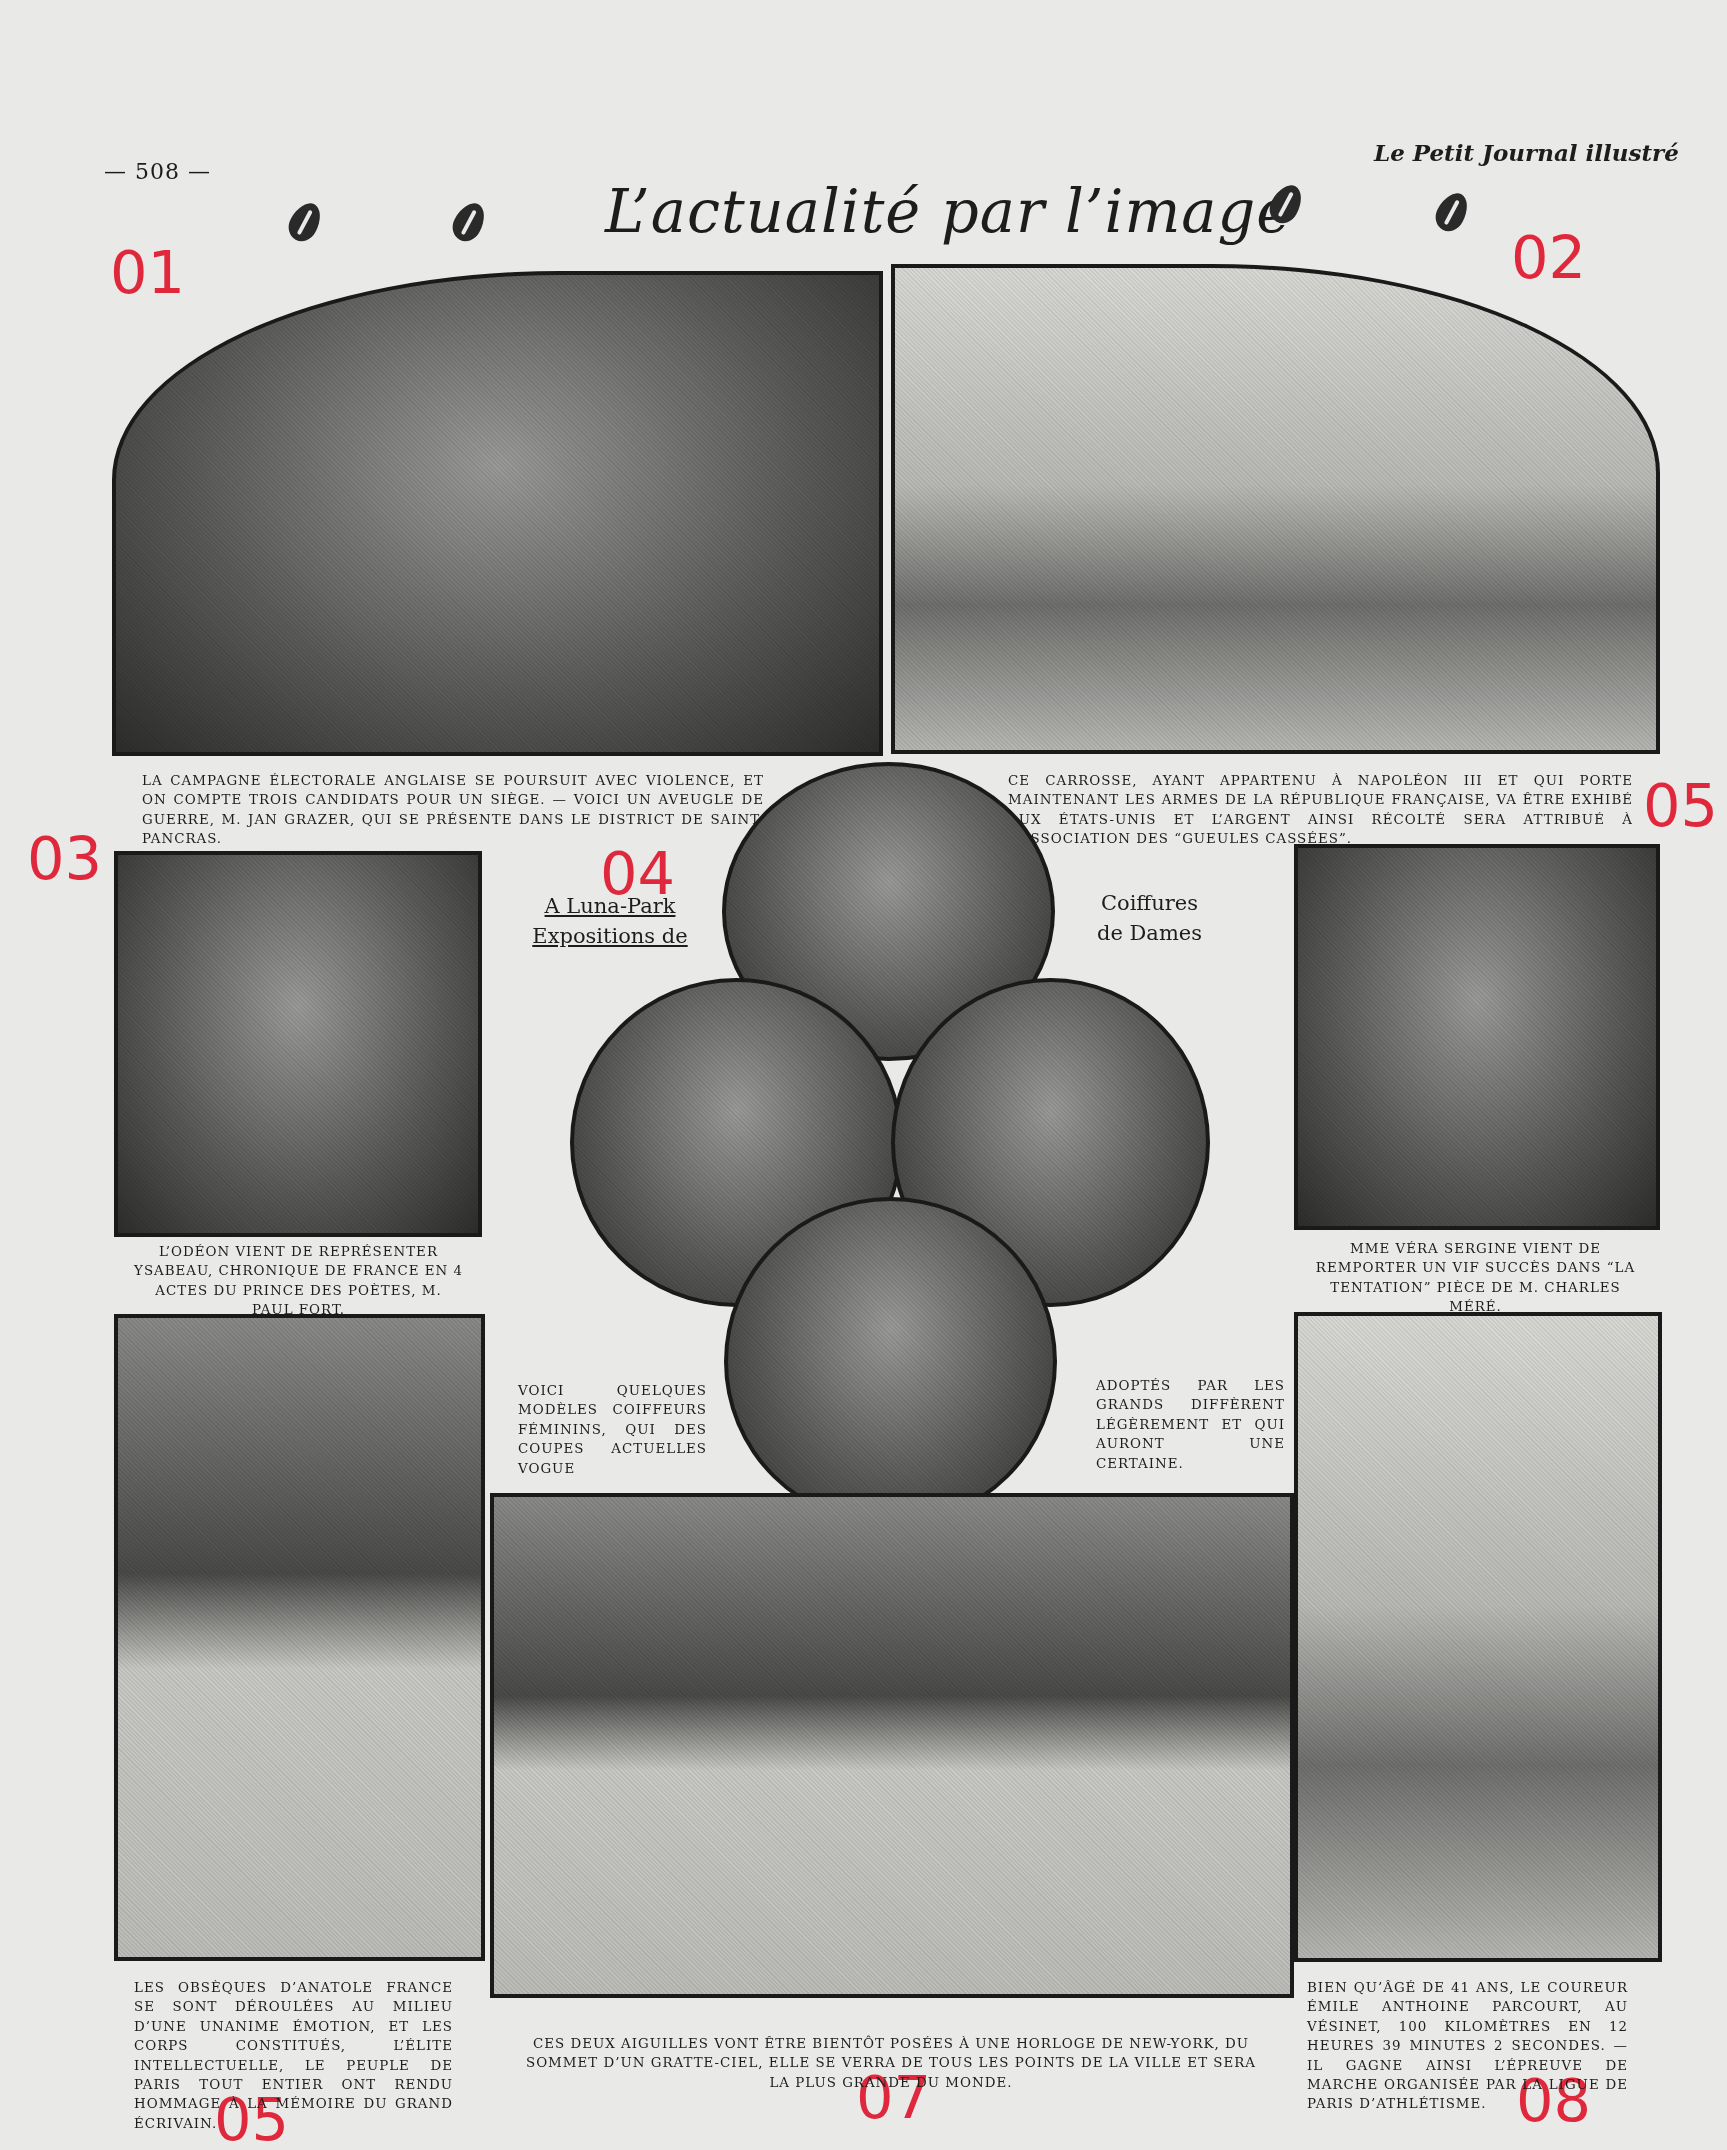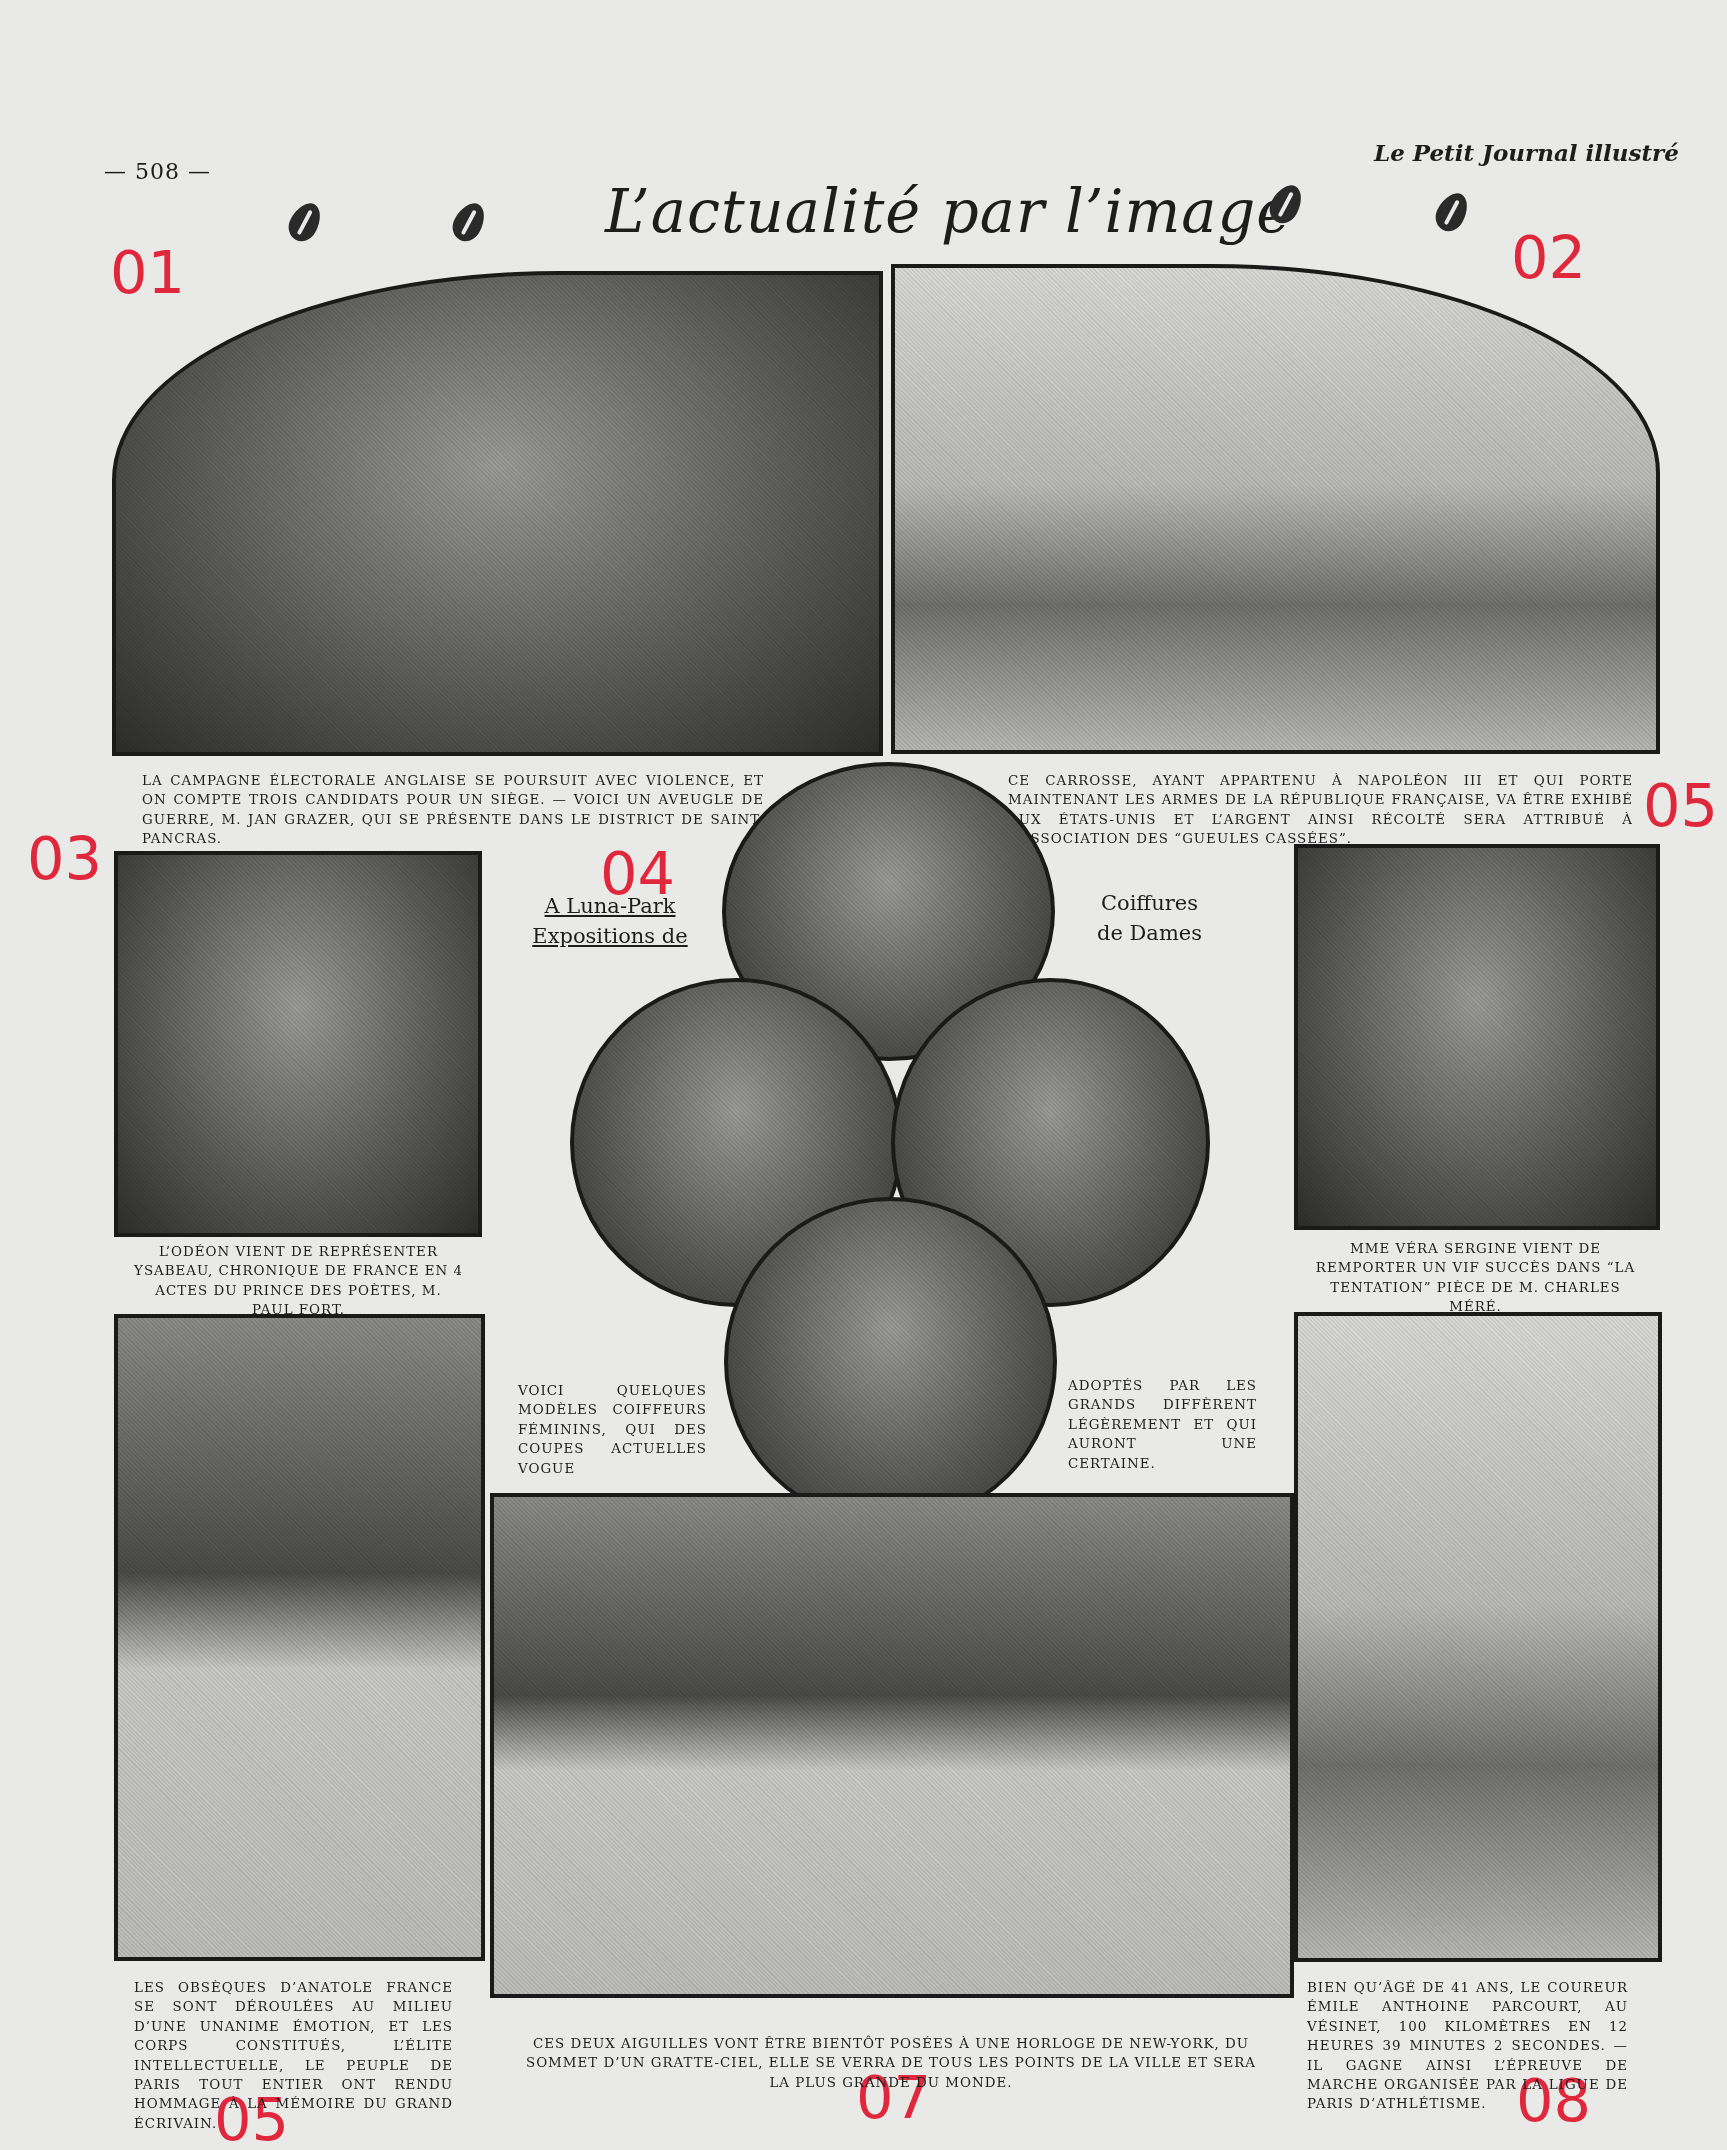--- a/index.html
+++ b/index.html
@@ -66,21 +66,21 @@
 </div>
 <div class="abs sub" style="left:1075px;top:888px;width:149px;">
   <div>Coiffures</div>
   <div>de Dames</div>
 </div>
 <div class="abs photo round" style="left:722px;top:762px;width:333px;height:299px;"></div>
 <div class="abs photo round" style="left:570px;top:978px;width:333px;height:329px;"></div>
 <div class="abs photo round" style="left:891px;top:978px;width:319px;height:329px;"></div>
 <div class="abs photo round" style="left:724px;top:1197px;width:333px;height:329px;"></div>
 <div class="abs cap right" style="left:518px;top:1381px;width:189px;">Voici quelques modèles coiffeurs féminins, qui des coupes actuelles vogue</div>
-<div class="abs cap" style="left:1068px;top:1376px;width:189px;">adoptés par les grands diffèrent légèrement et qui auront une certaine.</div>
+<div class="abs cap" style="left:1096px;top:1376px;width:189px;">adoptés par les grands diffèrent légèrement et qui auront une certaine.</div>
 
 <div class="abs photo" style="left:1294px;top:844px;width:366px;height:386px;"></div>
 <div class="abs cap center" style="left:1304px;top:1239px;width:343px;">Mme Véra Sergine vient de remporter un vif succès dans “La Tentation” pièce de M. Charles Méré.</div>
 
 <div class="abs photo crowd" style="left:114px;top:1314px;width:371px;height:647px;"></div>
 <div class="abs cap" style="left:134px;top:1978px;width:319px;">Les obsèques d’Anatole France se sont déroulées au milieu d’une unanime émotion, et les corps constitués, l’élite intellectuelle, le peuple de Paris tout entier ont rendu hommage à la mémoire du grand écrivain.</div>
 
 <div class="abs photo crowd" style="left:490px;top:1493px;width:804px;height:505px;"></div>
 <div class="abs cap center" style="left:515px;top:2006px;width:752px;margin-top:28px;">Ces deux aiguilles vont être bientôt posées à une horloge de New-York, du sommet d’un gratte-ciel, elle se verra de tous les points de la ville et sera la plus grande du monde.</div>
 

